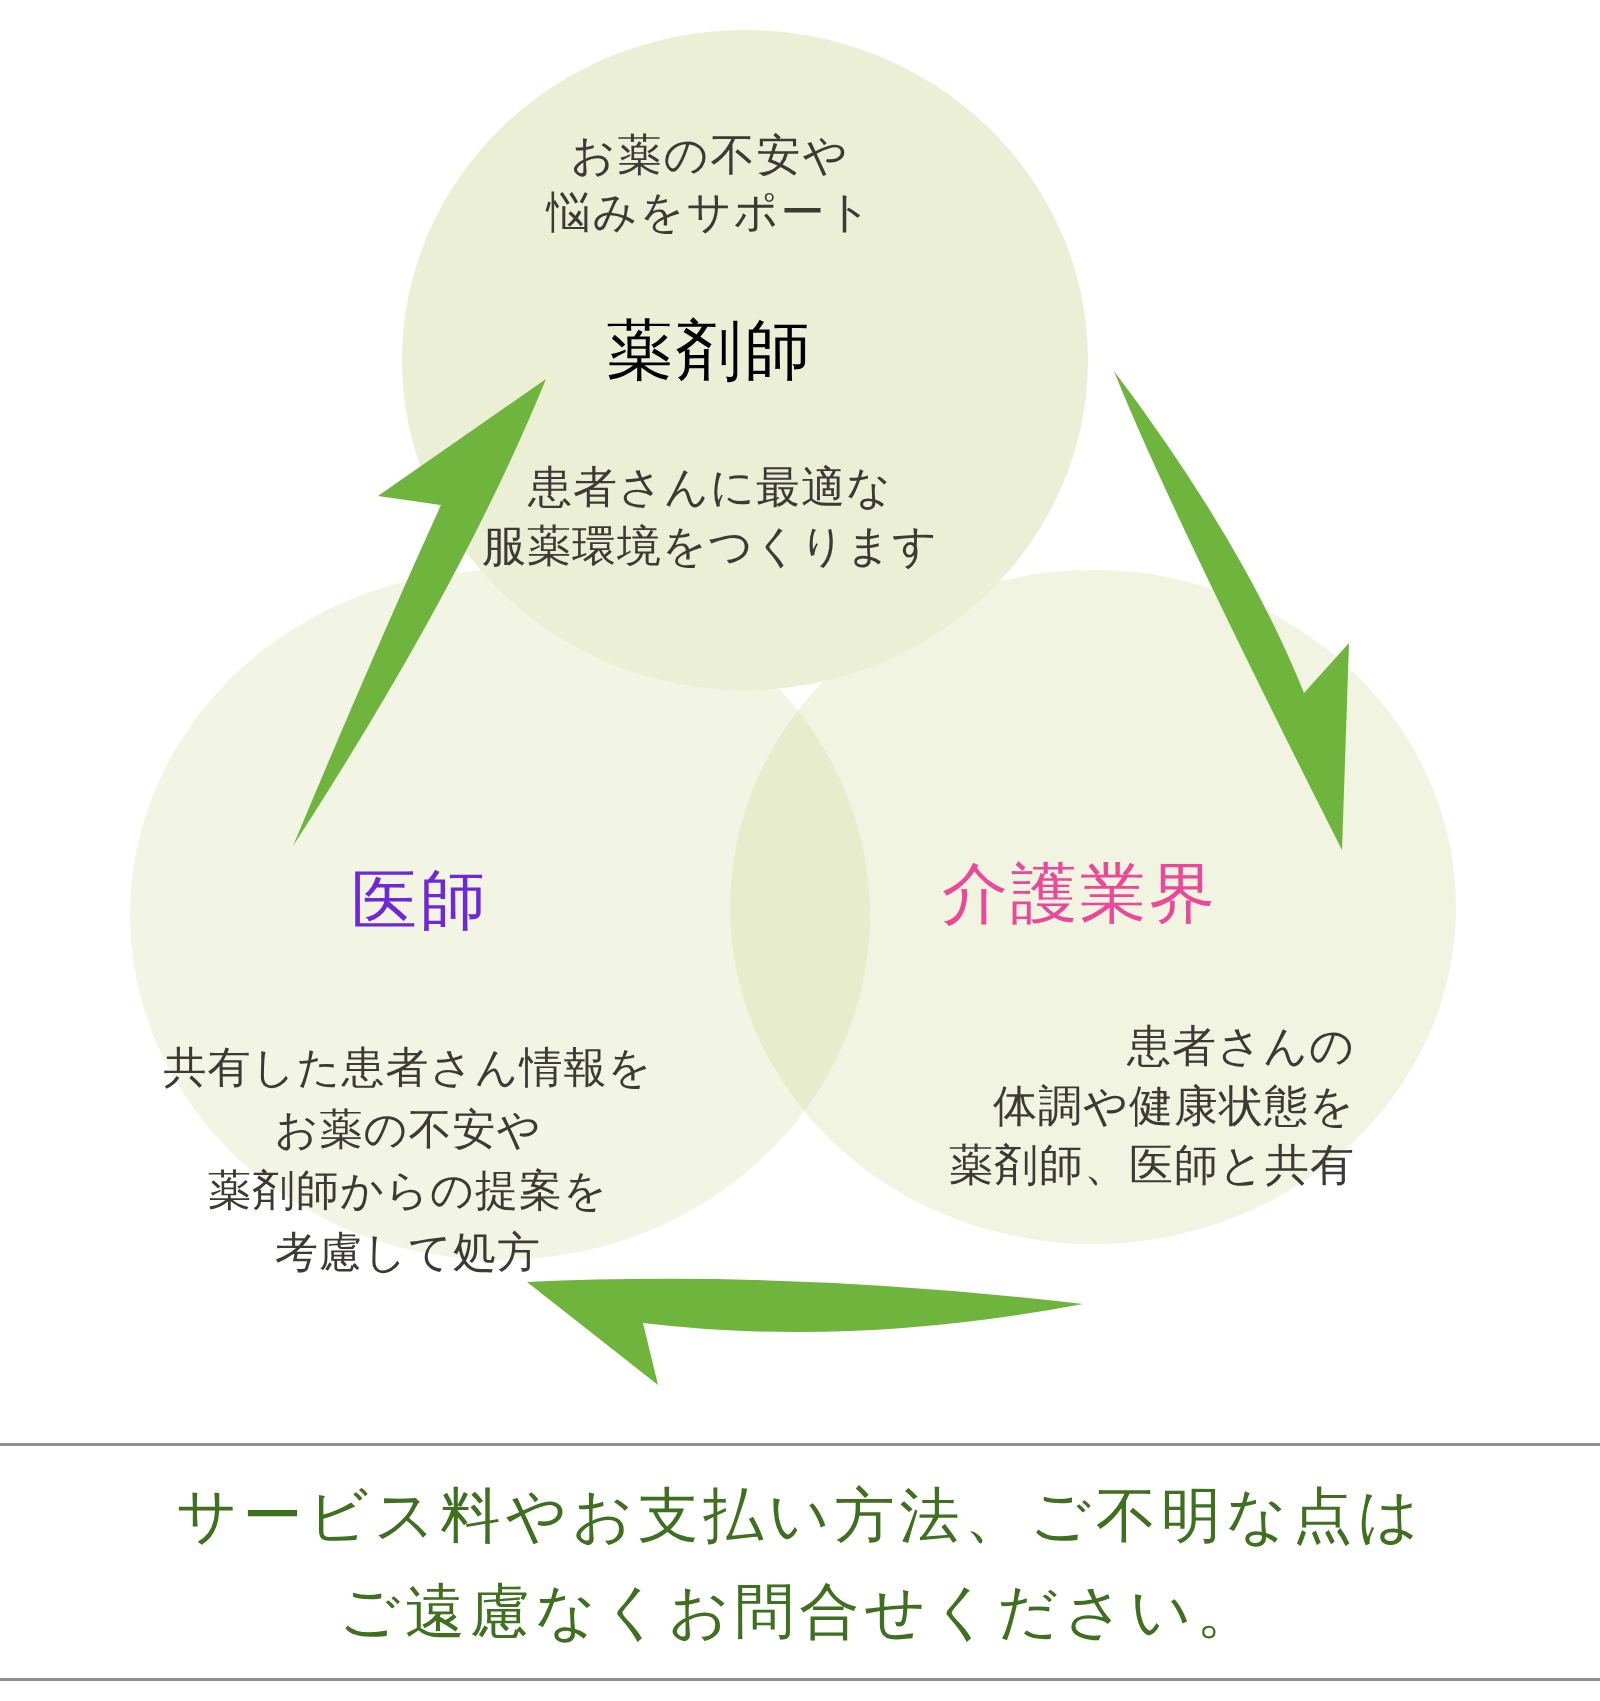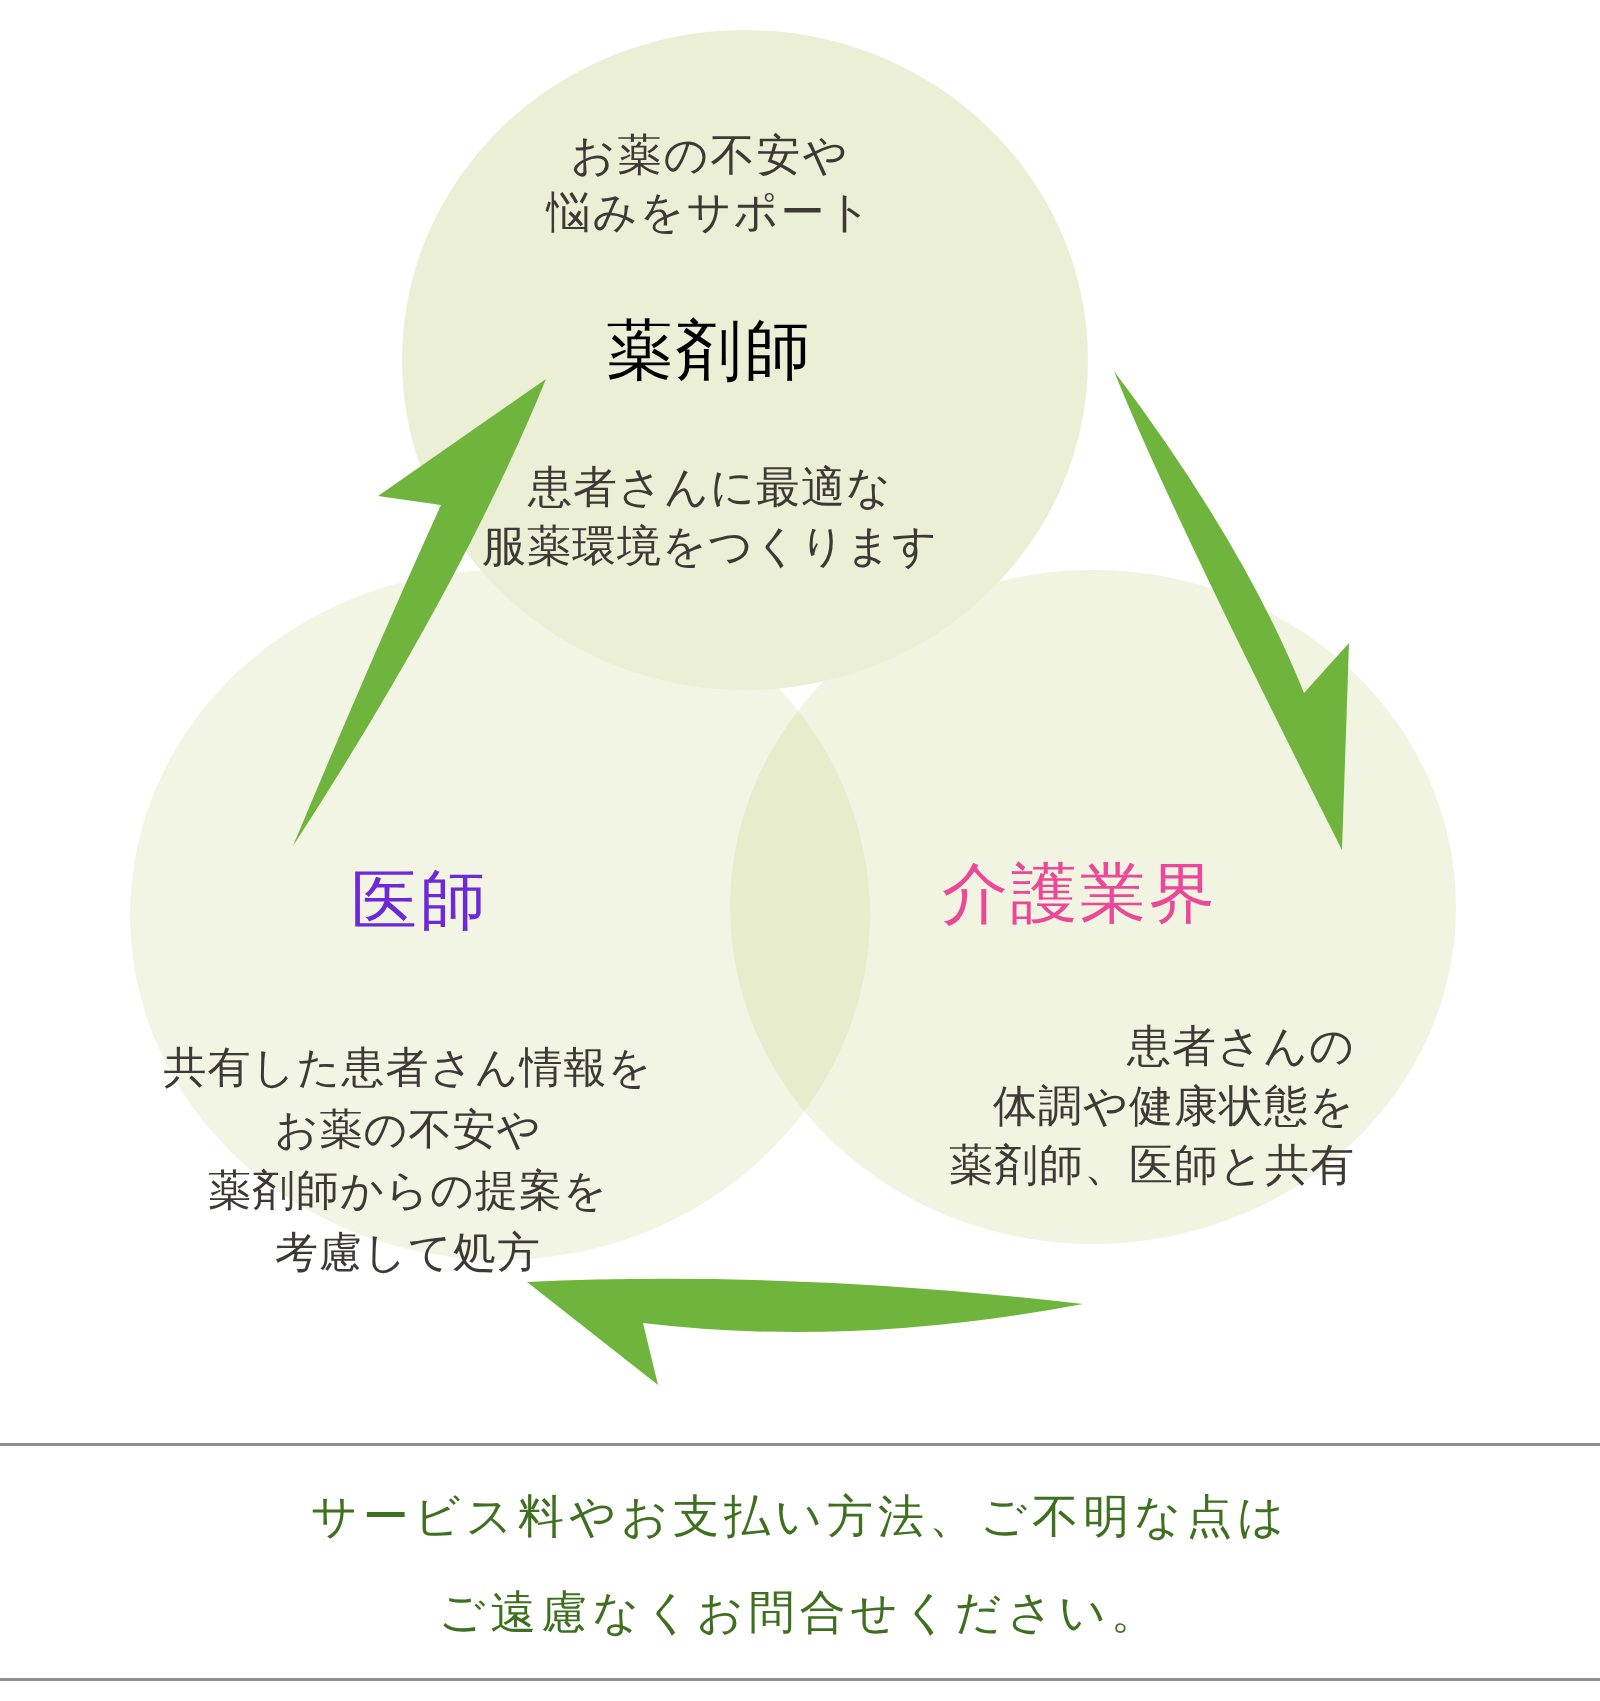--- a/index.html
+++ b/index.html
@@ -32,21 +32,21 @@
   #left-body{left:118px;top:1037px;width:580px;line-height:61.5px;font-size:43px;}
   #right-body{left:805px;top:1016px;width:550px;line-height:59.5px;text-align:right;}
   .divider{
     position:absolute;left:0;width:1600px;height:3px;
     z-index:4;
   }
   #divider-top{top:1443px;}
   #divider-bottom{top:1678px;}
   #footer-text{
     left:0;top:1468px;width:1600px;
-    font-size:46px;line-height:96px;letter-spacing:5px;
+    font-size:60px;line-height:96px;letter-spacing:5px;
     font-weight:500;
   }
 </style>
 </head>
 <body>
 
 <div id="stage">
 
   <svg id="venn-svg" width="1600" height="1701" viewBox="0 0 1600 1701">
 

